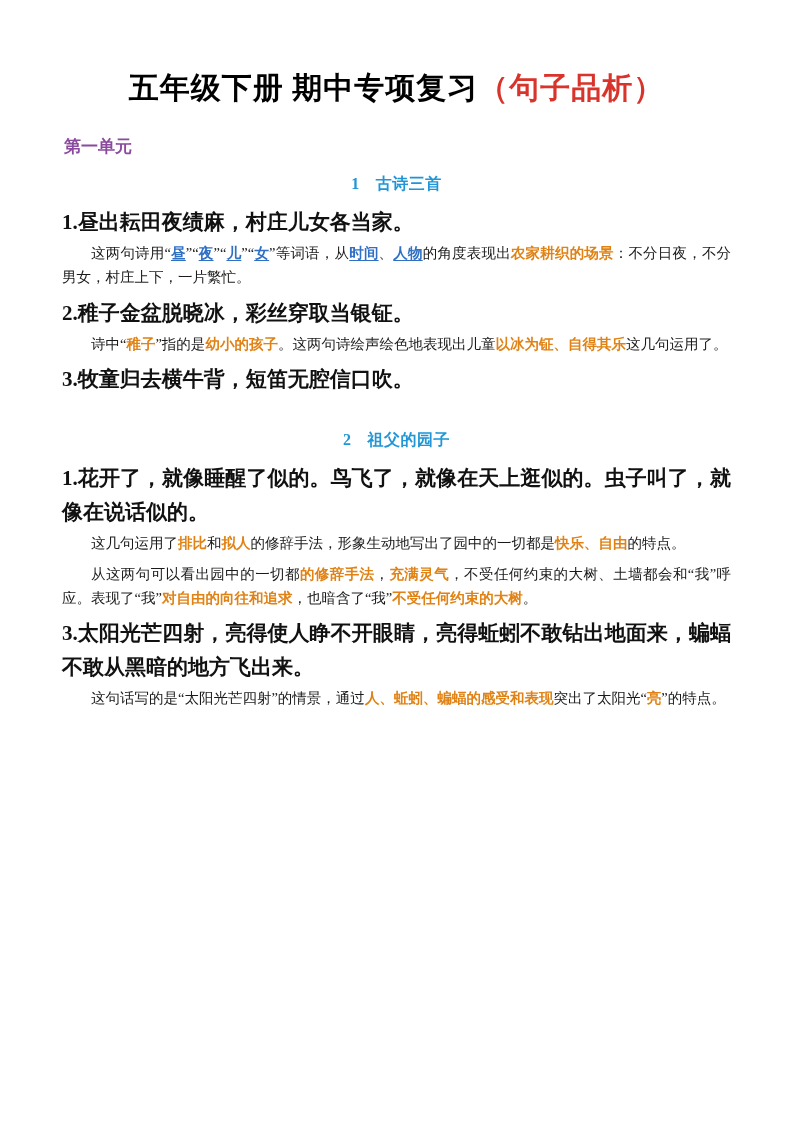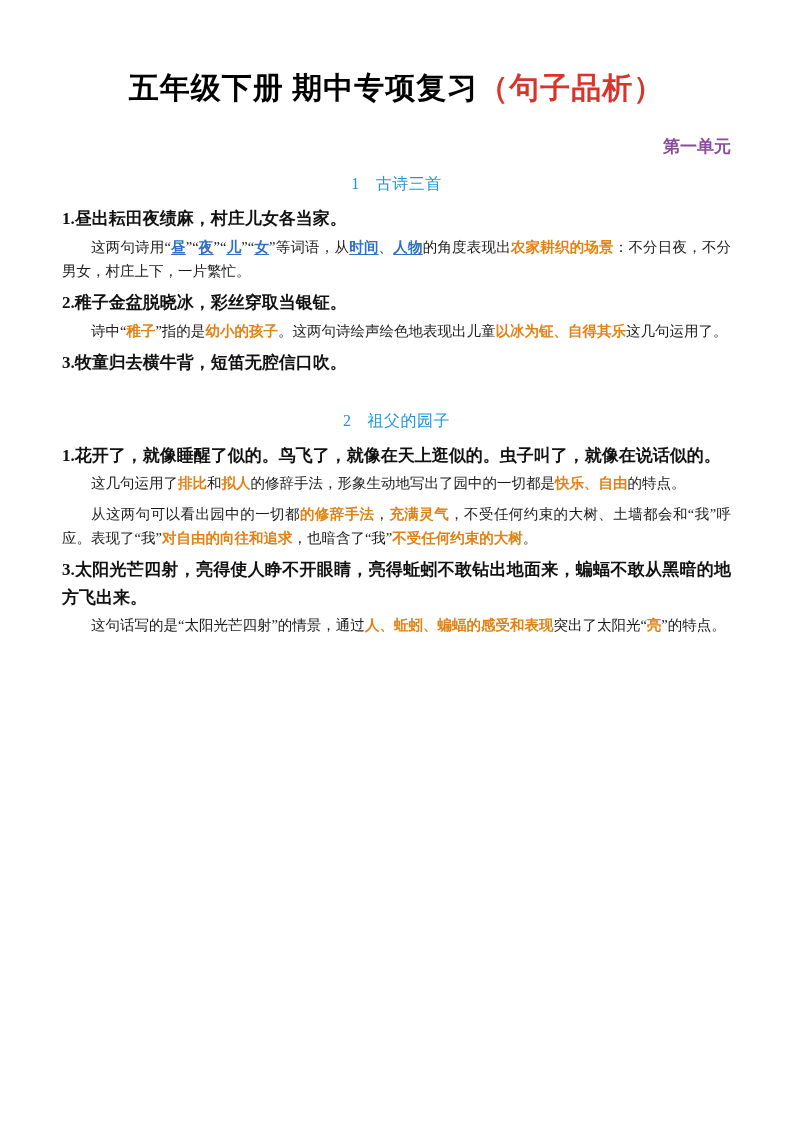--- a/index.html
+++ b/index.html
@@ -34,39 +34,38 @@
   }
   .doc-title .t-black { color: #000000; }
   .doc-title .t-red { color: #d9342b; }
 
   
   .unit-heading {
     font-size: 17px;
     font-weight: bold;
     color: #8b4a9e;
     margin: 0 0 10px 2px;
-    text-align: right;
   }
 
   
   .lesson-heading {
     text-align: center;
     font-size: 16px;
-    font-weight: normal;
+    font-weight: bold;
     color: #2196d6;
     margin: 16px 0 10px 0;
     letter-spacing: 0.5px;
   }
   .lesson-heading .num {
     margin-right: 16px;
   }
 
   
   .q-line {
-    font-size: 17px;
+    font-size: 21px;
     font-weight: bold;
     line-height: 1.62;
     margin: 4px 0 2px 0;
     color: #111111;
     text-align: justify;
   }
 
   
   .a-line {
     font-size: 14.5px;

